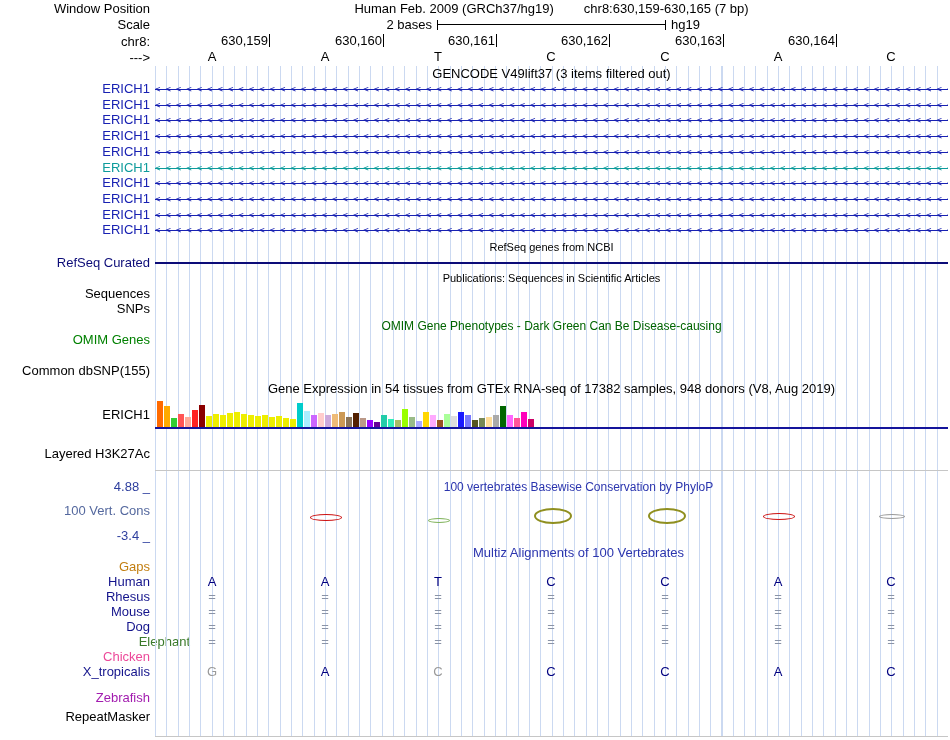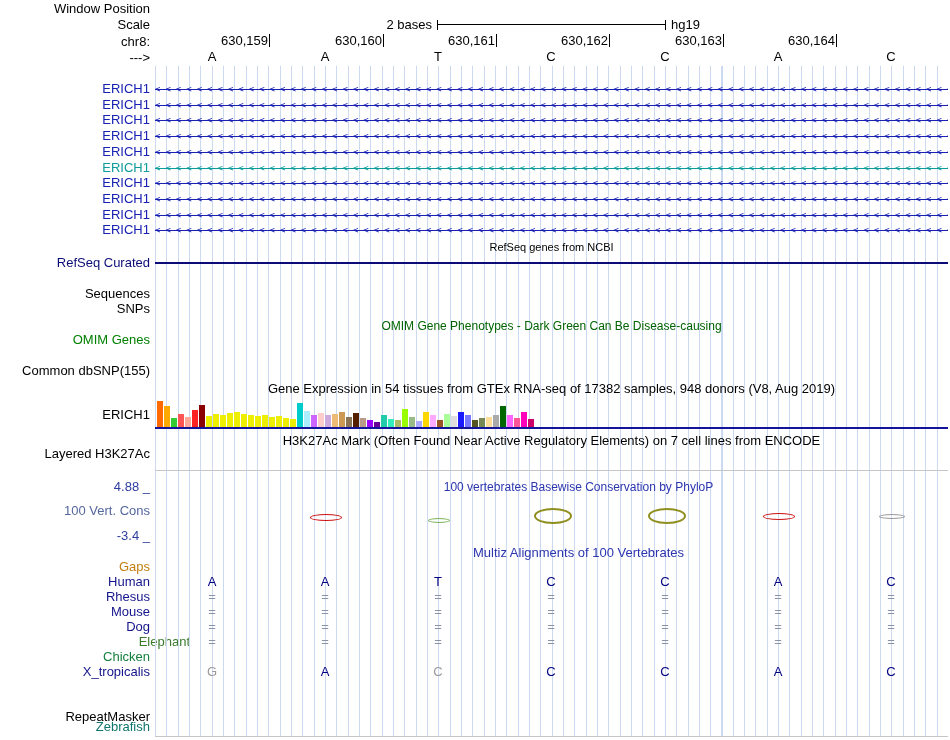--- a/index.html
+++ b/index.html
@@ -76,37 +76,41 @@
       <div class="lbl" style="top: 160.5px; color: rgb(13, 155, 155);">ERICH1</div>
       <div class="lbl" style="top: 176.2px; color: rgb(24, 33, 178);">ERICH1</div>
       <div class="lbl" style="top: 191.9px; color: rgb(24, 33, 178);">ERICH1</div>
       <div class="lbl" style="top: 207.6px; color: rgb(24, 33, 178);">ERICH1</div>
       <div class="lbl" style="top: 223.3px; color: rgb(24, 33, 178);">ERICH1</div>
       <div class="lbl" style="top: 575px; color: rgb(20, 20, 140);">Human</div>
       <div class="lbl" style="top: 590px; color: rgb(20, 20, 140);">Rhesus</div>
       <div class="lbl" style="top: 605px; color: rgb(20, 20, 140);">Mouse</div>
       <div class="lbl" style="top: 620px; color: rgb(20, 20, 140);">Dog</div>
       <div class="lbl" style="top: 635px; color: rgb(58, 122, 42); padding-left: 40px;">Elephant</div>
-      <div class="lbl" style="top: 650px; color: #15803d;">Chicken</div>
+      <div class="lbl" style="top: 650px; color: #ec4899;">Chicken</div>
       <div class="lbl" style="top: 665px; color: rgb(20, 20, 140);">X_tropicalis</div>
-      <div class="lbl" style="top: 720px; color: #0f766e;">Zebrafish</div>
+      <div class="lbl" style="top: 691px; color: #a21caf;">Zebrafish</div>
     </div>
 
   <div id="track-area">
     <div id="gridlines"></div>
 
+    <div class="hdr" style="top:2px">
+      <span>Human Feb. 2009 (GRCh37/hg19)</span><span id="pos-right">chr8:630,159-630,165 (7 bp)</span>
+    </div>
 
     <div id="scale-value">2 bases</div>
     <div id="scale-bar"></div>
     <div id="assembly-label">hg19</div>
 
+    <div class="hdr" style="top:67px">GENCODE V49lift37 (3 items filtered out)</div>
     <div class="hdr small" style="top:242px">RefSeq genes from NCBI</div>
+    <div class="hdr small" style="top:273px">Publications: Sequences in Scientific Articles</div>
     <div class="hdr mid green" style="top:320px">OMIM Gene Phenotypes - Dark Green Can Be Disease-causing</div>
     <div class="hdr" style="top:382px">Gene Expression in 54 tissues from GTEx RNA-seq of 17382 samples, 948 donors (V8, Aug 2019)</div>
-    <div class="hdr" style="top:434px">H3K27Ac Mark (Often Found Near Active Regulatory Elements) on 7 cell lines from ENCODE</div>
     <div class="hdr mid blue" style="top:481px">100 vertebrates Basewise Conservation by PhyloP</div>
     <div class="hdr blue" style="top:546px">Multiz Alignments of 100 Vertebrates</div>
 
     <div class="hline" id="refseq-line"></div>
     <div class="hline" id="gtex-baseline"></div>
     <div class="hline" id="h3k27ac-baseline"></div>
     <div class="hline" id="repeatmasker-baseline"></div>
 
     <div id="gtex-bars">
         <div class="gtex-bar" style="height: 26px; background: rgb(255, 106, 0);"></div>

